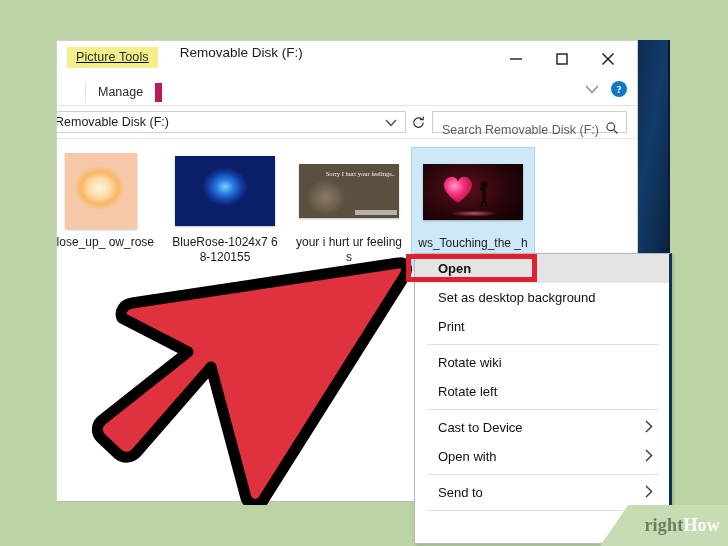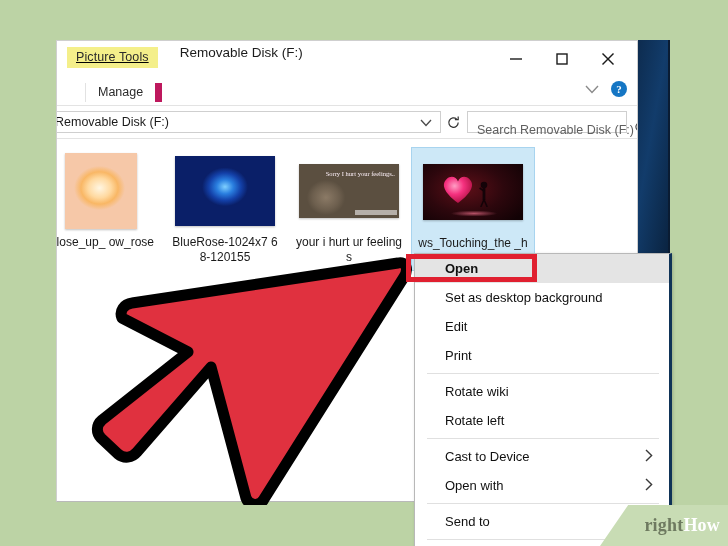--- a/index.html
+++ b/index.html
@@ -169,21 +169,21 @@
   }
   .refresh-btn {
     width: 24px;
     height: 22px;
     display: flex;
     align-items: center;
     justify-content: center;
     color: #333;
   }
   .searchbox {
-    width: 160px;
+    width: 195px;
     height: 22px;
     border: 1px solid #cfcfcf;
     display: flex;
     align-items: center;
     justify-content: space-between;
     padding: 15px 7px 0 9px;
     background: #fff;
     margin-left: 2px;
   }
   .search-ph {
@@ -310,21 +310,21 @@
     border: 1px solid #b8b8b8;
     border-right: 3px solid #0f3357;
     z-index: 6;
     padding-top: 0px;
     box-shadow: 1px 1px 3px rgba(0,0,0,.18);
   }
   .ctxitem {
     height: 29px;
     display: flex;
     align-items: center;
-    padding-left: 30px;
+    padding-left: 23px;
     font-size: 13px;
     color: #101010;
     position: relative;
     white-space: nowrap;
   }
   .ctxitem.bold { font-weight: bold; }
   .ctxitem.hl { background: #e4e4e4; }
   .ctxsep {
     height: 1px;
     background: #e0e0e0;
@@ -521,21 +521,20 @@
 _he...</div>
       </div>
 
     </div>
   </div>
 </div>
 
 <div class="ctxmenu">
   <div class="ctxitem bold hl">Open</div>
   <div class="ctxitem">Set as desktop background</div>
-  <div class="ctxitem">Edit</div>
   <div class="ctxitem">Print</div>
   <div class="ctxsep"></div>
   <div class="ctxitem">Rotate wiki</div>
   <div class="ctxitem">Rotate left</div>
   <div class="ctxsep"></div>
   <div class="ctxitem">
     <span>Cast to Device</span>
     <span class="submenu-arrow">
       <svg width="8" height="13" viewBox="0 0 8 13">
           <polyline points="1,1 6.6,6.5 1,12" fill="none" stroke="#3a3a3a" stroke-width="1.4"></polyline>

